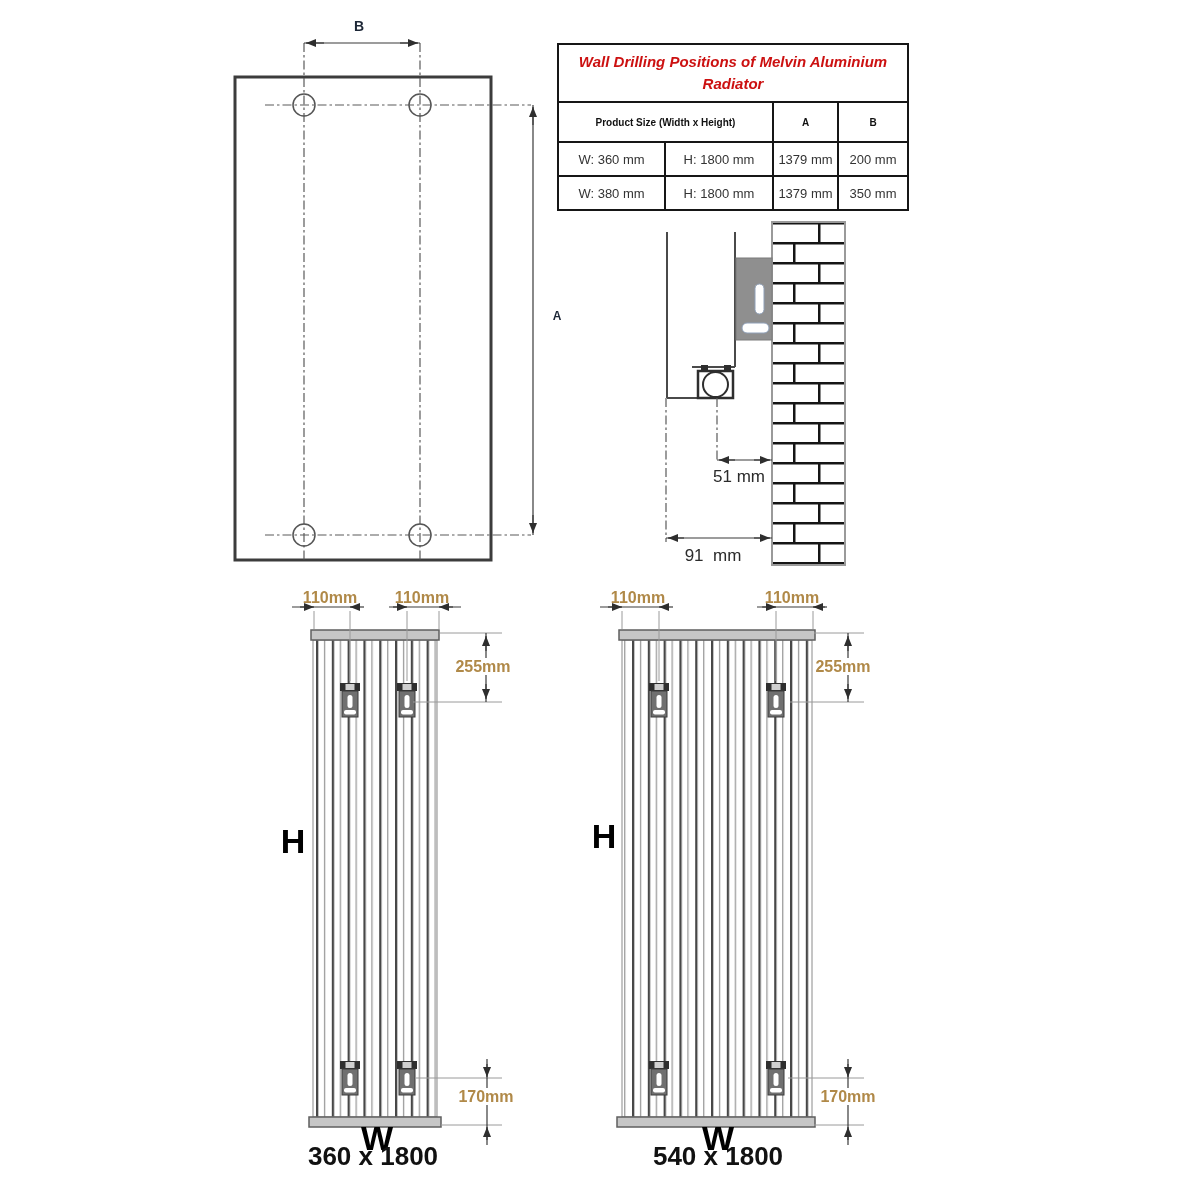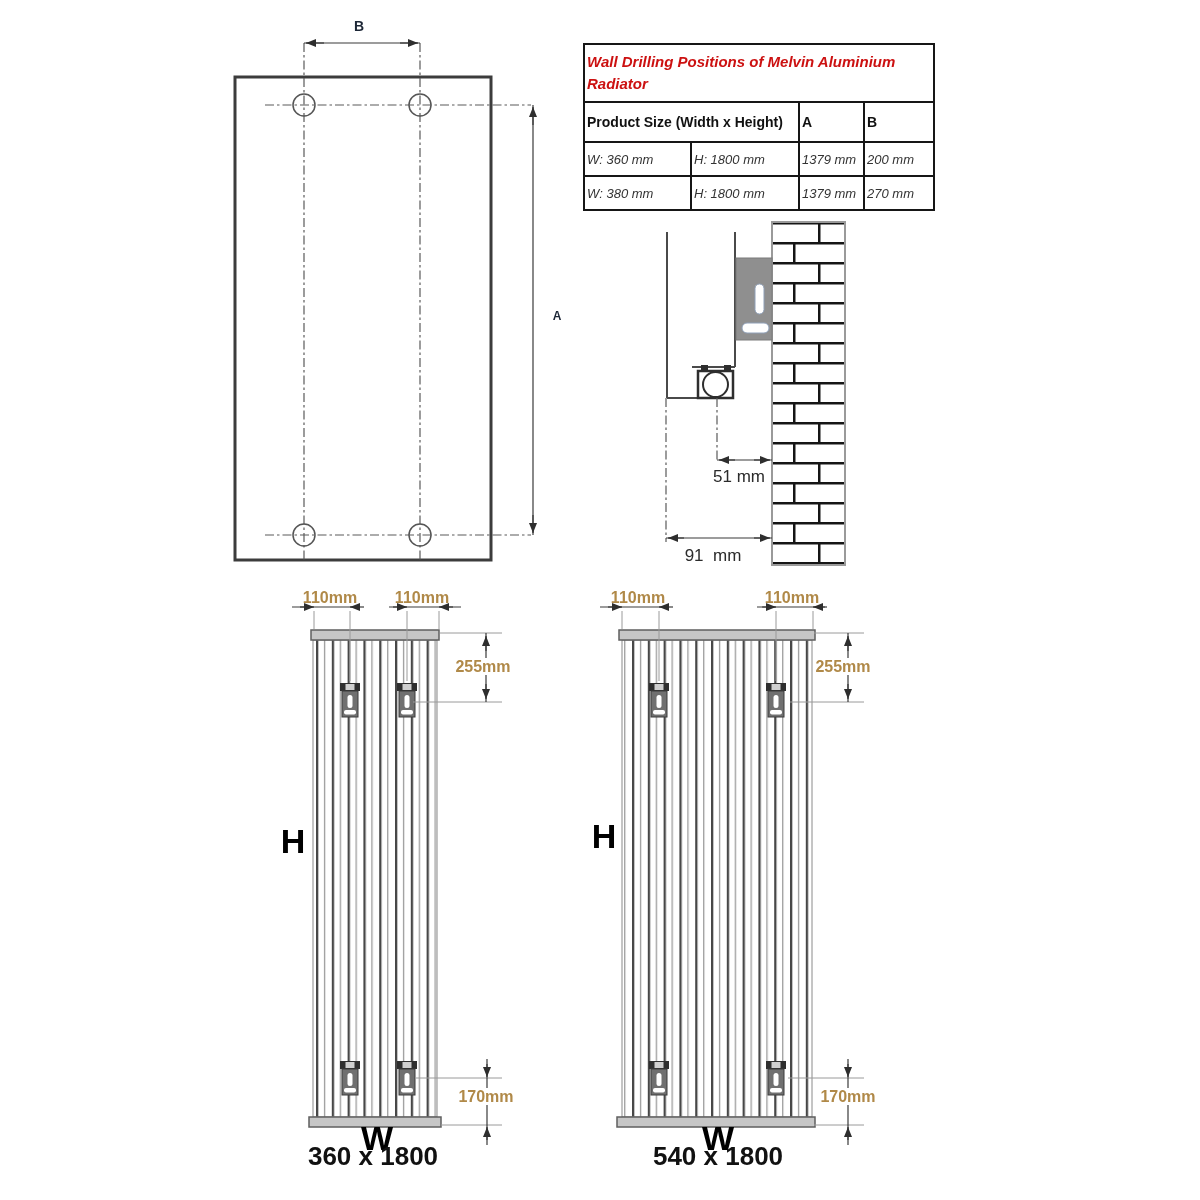--- a/index.html
+++ b/index.html
@@ -11,26 +11,26 @@
   .ab-label{fill:#1c2636;font-weight:bold;font-size:14px;text-anchor:middle;}
   .mm-label{fill:#2b2b2b;font-size:17px;font-weight:500;text-anchor:middle;white-space:pre;}
   .big-label{fill:#000;font-weight:bold;font-size:34px;text-anchor:middle;}
   .size-label{fill:#111;font-weight:bold;font-size:26px;text-anchor:middle;}
   .thin{stroke:#9a9a9a;stroke-width:1;}
   .dim{stroke:#3a3a3a;stroke-width:1.2;fill:none;}
   .dashdot{stroke:#5a5a5a;stroke-width:1.2;fill:none;stroke-dasharray:9 3 2.5 3;}
   .outline{stroke:#3c3c3c;stroke-width:3;fill:none;}
   .prof{stroke:#4a4a4a;stroke-width:2;fill:none;}
 
-  .spec-table{position:absolute;left:583px;top:43px;width:350px;border-collapse:collapse;
-              table-layout:fixed;}
+  .spec-table{position:absolute;left:557px;top:43px;width:350px;border-collapse:collapse;
+              table-layout:fixed;text-align:center;}
   .spec-table td{border:2px solid #161616;padding:2px;}
   .t-title{color:#cc1111;font-weight:bold;font-style:italic;font-size:15px;height:52px;line-height:1.45;}
-  .t-head{font-weight:bold;font-size:14px;color:#111;height:34px;}
-  .t-cell{font-size:13px;color:#333;height:28px;font-weight:500;font-style:italic;}
+  .t-head{font-weight:bold;font-size:10px;color:#111;height:34px;}
+  .t-cell{font-size:13px;color:#333;height:28px;font-weight:500;}
 </style>
 </head>
 <body>
 
 <div class="canvas">
 
 <svg width="1200" height="1200" viewBox="0 0 1200 1200">
   <defs>
     <marker id="ah" markerWidth="12" markerHeight="10" refX="10.5" refY="4.5" orient="auto" markerUnits="userSpaceOnUse">
       <path d="M0.5,0.5 L10.5,4.5 L0.5,8.5 Z" fill="#2e2e2e"></path>
@@ -243,18 +243,18 @@
     <tr>
       <td class="t-cell">W: 360 mm</td>
       <td class="t-cell">H: 1800 mm</td>
       <td class="t-cell">1379 mm</td>
       <td class="t-cell">200 mm</td>
     </tr>
     <tr>
       <td class="t-cell">W: 380 mm</td>
       <td class="t-cell">H: 1800 mm</td>
       <td class="t-cell">1379 mm</td>
-      <td class="t-cell">270 mm</td>
+      <td class="t-cell">350 mm</td>
     </tr>
   </tbody>
 </table>
 
 </div>
 
 </body></html>

